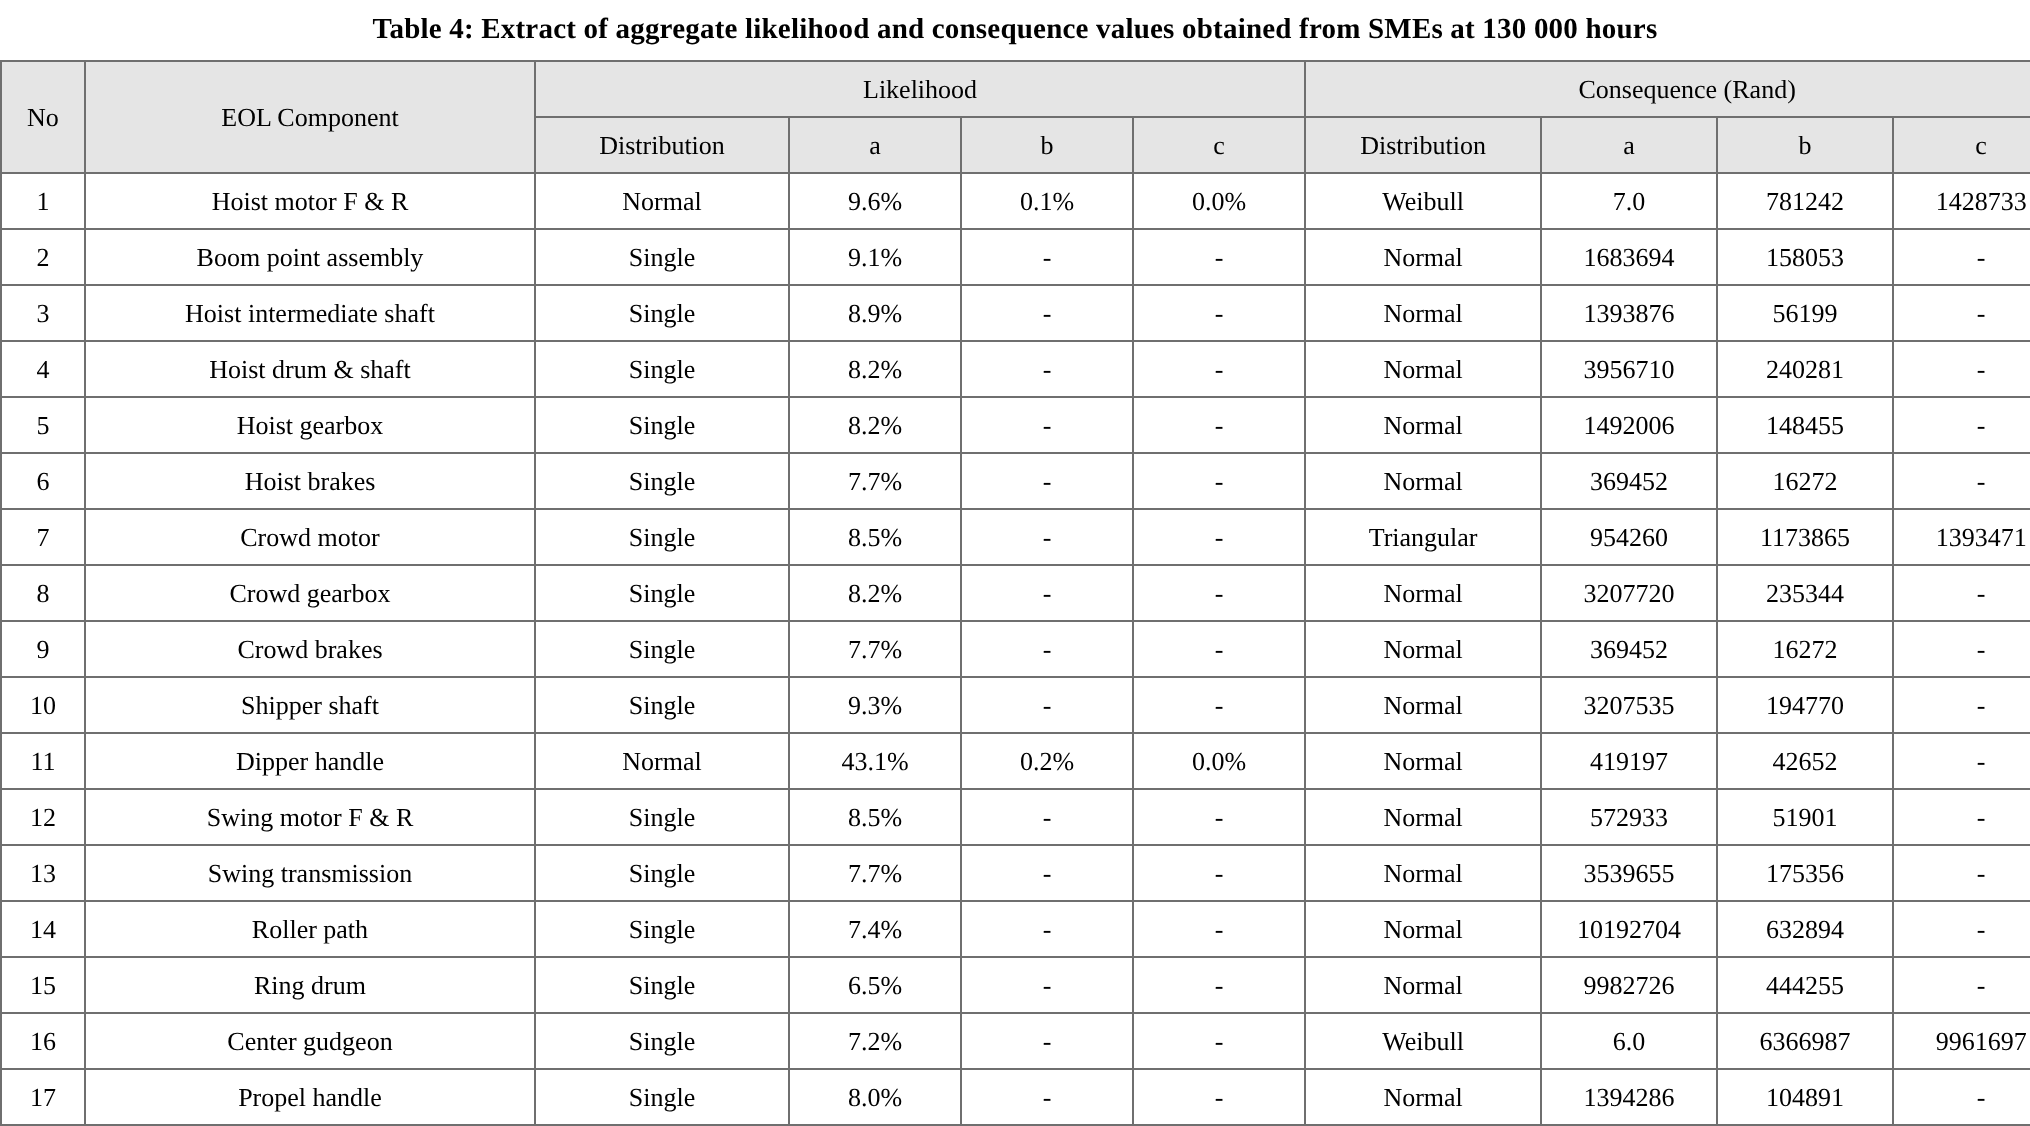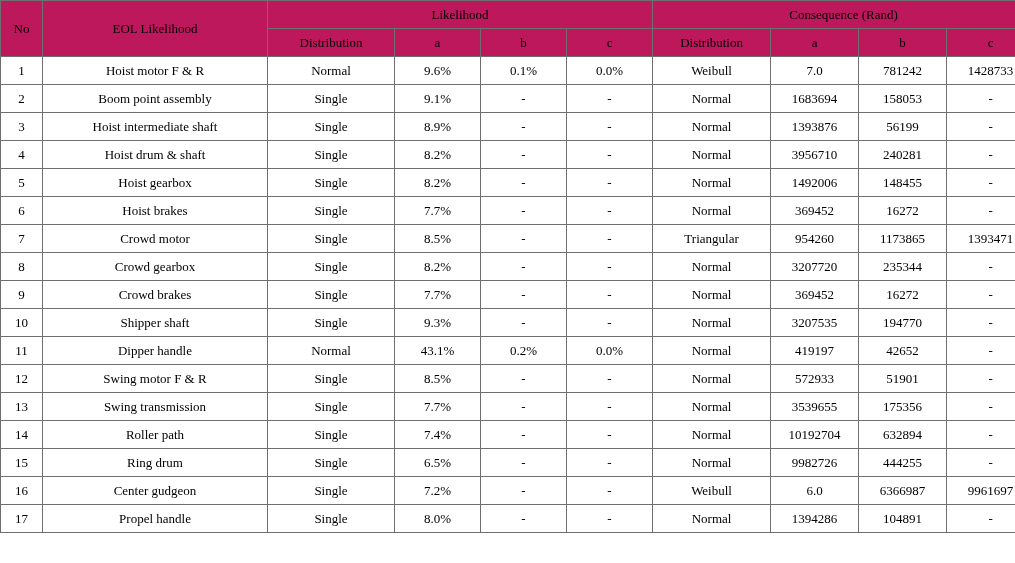--- a/index.html
+++ b/index.html
@@ -41,21 +41,21 @@
     font-weight: normal;
     font-size: 13px;
     font-family: "Liberation Serif", serif;
     text-align: center;
     vertical-align: middle;
     padding: 0;
     height: 27px;
     line-height: 1.05;
   }
   thead td, thead th {
-    background: #be185d;
+    background: #e5e5e5;
   }
   .hdr-grp {
     font-size: 13.5px;
     height: 26px;
   }
   .hdr-sub {
     font-size: 13.5px;
     height: 25px;
   }
   .hdr-tall {
@@ -76,38 +76,39 @@
   col.c-cdist  { width: 118px; }
   col.c-ca     { width: 88px; }
   col.c-cb     { width: 88px; }
   col.c-cc     { width: 88px; }
 </style>
 </head>
 <body>
 
 <div class="page">
 
+  <div class="caption">Table 4: Extract of aggregate likelihood and consequence values obtained from SMEs at 130 000 hours</div>
 
   <table class="tbl">
     <colgroup>
       <col class="c-no">
         <col class="c-comp">
         <col class="c-ldist">
         <col class="c-la">
         <col class="c-lb">
         <col class="c-lc">
         <col class="c-cdist">
         <col class="c-ca">
         <col class="c-cb">
         <col class="c-cc">
     </colgroup>
     <thead>
       <tr>
         <th class="hdr-tall" rowspan="2">No</th>
-        <th class="hdr-tall" rowspan="2">EOL Likelihood</th>
+        <th class="hdr-tall" rowspan="2">EOL Component</th>
         <th class="hdr-grp" colspan="4">Likelihood</th>
         <th class="hdr-grp" colspan="4">Consequence (Rand)</th>
       </tr>
       <tr>
         <th class="hdr-sub">Distribution</th>
         <th class="hdr-sub">a</th>
         <th class="hdr-sub">b</th>
         <th class="hdr-sub">c</th>
         <th class="hdr-sub">Distribution</th>
         <th class="hdr-sub">a</th>

